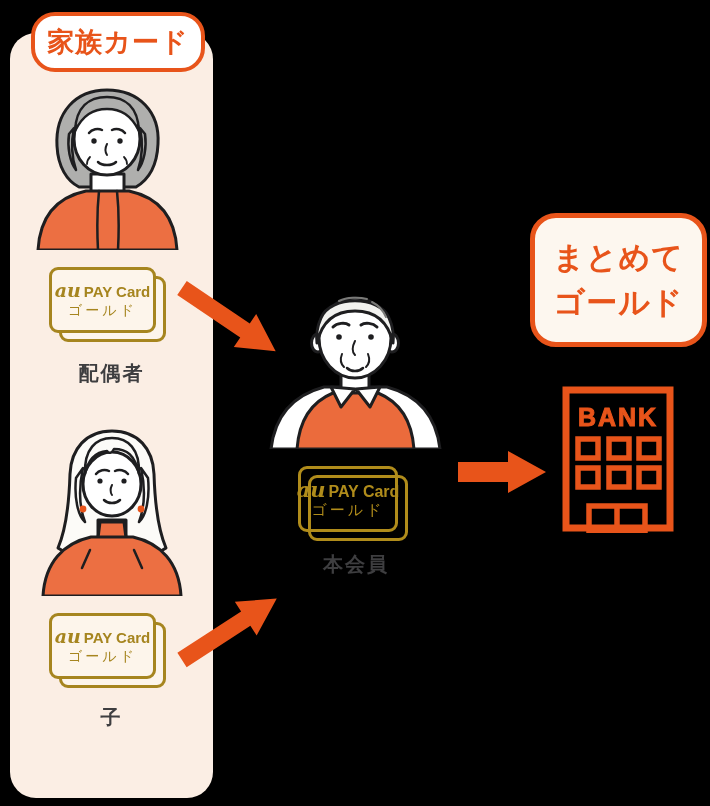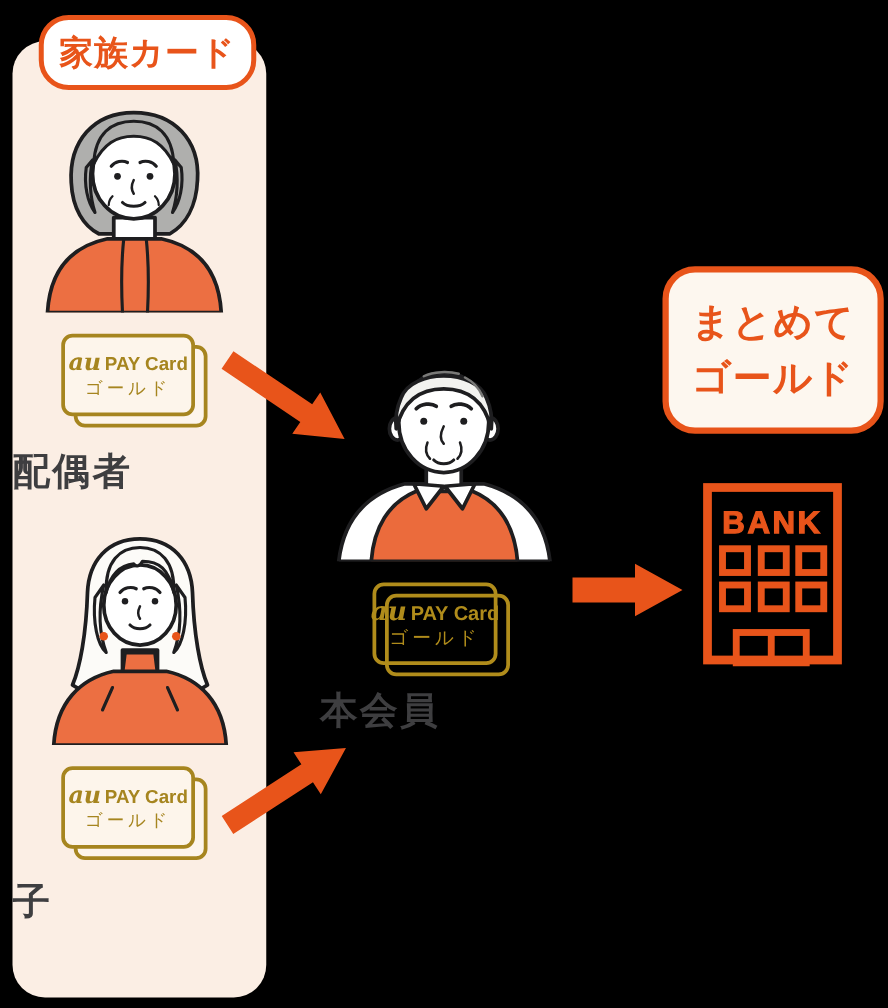--- a/index.html
+++ b/index.html
@@ -27,22 +27,22 @@
   .au-logo{font-family:"DejaVu Serif",serif;font-style:italic;font-weight:bold;font-size:19px;line-height:1;}
   .card-tier{color:var(--gold,#A6851F);font-weight:normal;font-size:14px;letter-spacing:3px;line-height:1.2;text-align:center;}
 
   .cardstack.main .card-back,.cardstack.main .card-front{
       background:transparent;border-color:var(--gold-bright,#B08C1B);width:100px;height:66px;}
   .cardstack.main .card-brand,.cardstack.main .card-tier{color:var(--gold-bright,#B08C1B);}
   .cardstack.main .card-brand{font-size:16px;}
   .cardstack.main .au-logo{font-size:21px;}
   .cardstack.main .card-tier{font-size:15px;}
 
-  .role-label{position:absolute;text-align:left;color:var(--text-dark,#3E3E40);
-      font-size:30px;font-weight:bold;letter-spacing:2px;line-height:1;}
+  .role-label{position:absolute;text-align:center;color:var(--text-dark,#3E3E40);
+      font-size:20px;font-weight:bold;letter-spacing:2px;line-height:1;}
 
   .note{position:absolute;left:530px;top:213px;width:177px;height:134px;
         background:var(--note-bg,#FDF7EF);border:5px solid var(--orange,#E8541A);border-radius:26px;
         display:flex;flex-direction:column;align-items:center;justify-content:center;}
   .note div{color:var(--orange,#E8541A);font-size:31px;font-weight:bold;letter-spacing:1px;line-height:45px;white-space:nowrap;}
 
   .arrow-svg,.bank-svg{position:absolute;}
   .outline{stroke:var(--outline,#1E1E20);stroke-linejoin:round;stroke-linecap:round;}
 </style>
 </head>

